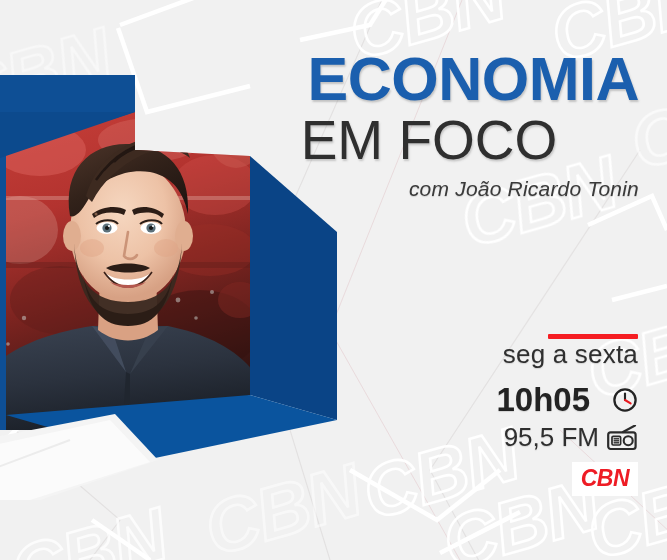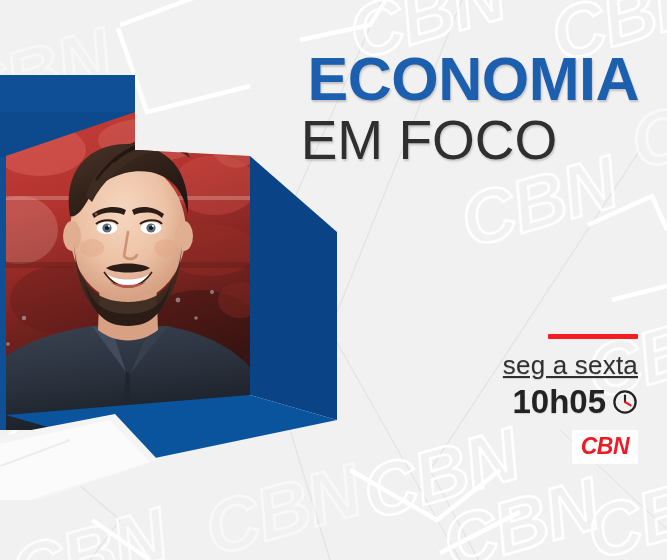--- a/index.html
+++ b/index.html
@@ -46,27 +46,26 @@
   }
 
   
   .info-block{
     position:absolute;right:29px;top:334px;text-align:right;width:300px;
   }
   .red-rule{
     width:90px;height:5px;background:#f51d22;margin:0 0 0 auto;border-radius:1px;
   }
   .i-days{
-    font-size:26px;color:#2f2f2f;margin-top:11px;letter-spacing:.2px;
+    font-size:26px;color:#2f2f2f;letter-spacing:.2px;
     text-shadow:0px 1px 1px rgba(140,140,140,.3);
-    text-decoration:underline;
   }
   .i-time{
-    font-size:33px;font-weight:bold;color:#232323;margin-top:2px;
-    display:flex;align-items:center;justify-content:flex-end;gap:6px;
+    font-size:33px;font-weight:bold;color:#232323;margin-top:11px;
+    display:flex;align-items:center;justify-content:flex-end;gap:22px;
     text-shadow:0px 1px 1px rgba(140,140,140,.3);
   }
   .i-freq{
     font-size:26px;color:#2f2f2f;margin-top:3px;
     display:flex;align-items:center;justify-content:flex-end;gap:7px;
     text-shadow:0px 1px 1px rgba(140,140,140,.3);
   }
   .icon-ico{display:inline-block;line-height:0;}
 
   .cbn-logo{
@@ -297,39 +296,54 @@
 
       <path d="M -10 438 L 115 414 L 158 460 L 40 500 L -10 500 Z" fill="#f4f4f4"></path>
       <path d="M -10 446 L 110 420 L 150 462 L 30 500 L -10 500 Z" fill="#fbfbfb"></path>
       <path d="M -10 470 L 70 440" stroke="#ececec" stroke-width="2" fill="none"></path>
     </svg>
   </div>
 
   <div class="title-block">
     <div class="t-economia">ECONOMIA</div>
     <div class="t-emfoco">EM FOCO</div>
+    <div class="t-com">com João Ricardo Tonin</div>
   </div>
 
   <div class="info-block">
 
     <div class="red-rule"></div>
 
     <div class="i-days">seg a sexta</div>
 
     <div class="i-time">
       <span>10h05</span>
       <span class="icon-ico">
         <svg width="26" height="26" viewBox="0 0 26 26">
           <circle cx="13" cy="13" r="10.6" fill="none" stroke="#232323" stroke-width="2.3"></circle>
           <line x1="13" y1="13" x2="13" y2="6.6" stroke="#232323" stroke-width="2.1" stroke-linecap="round"></line>
           <line x1="13" y1="13" x2="18.6" y2="16.4" stroke="#e8191f" stroke-width="2.1" stroke-linecap="round"></line>
         </svg>
       </span>
     </div>
 
+    <div class="i-freq">
+      <span>95,5 FM</span>
+      <span class="icon-ico">
+        <svg width="32" height="26" viewBox="0 0 32 26">
+          <line x1="17" y1="7" x2="29" y2="0.5" stroke="#2b2b2b" stroke-width="2.2" stroke-linecap="round"></line>
+          <rect x="2.2" y="7.4" width="27.4" height="16.6" rx="2.4" fill="none" stroke="#2b2b2b" stroke-width="2.2"></rect>
+          <rect x="6" y="11.4" width="8.6" height="8.6" rx="1.2" fill="none" stroke="#2b2b2b" stroke-width="1.7"></rect>
+          <line x1="7.6" y1="13.8" x2="13" y2="13.8" stroke="#2b2b2b" stroke-width="1.4"></line>
+          <line x1="7.6" y1="15.8" x2="13" y2="15.8" stroke="#2b2b2b" stroke-width="1.4"></line>
+          <line x1="7.6" y1="17.8" x2="13" y2="17.8" stroke="#2b2b2b" stroke-width="1.4"></line>
+          <circle cx="22.2" cy="15.7" r="4.5" fill="none" stroke="#2b2b2b" stroke-width="2.1"></circle>
+        </svg>
+      </span>
+    </div>
 
     <div class="cbn-logo">
       <span class="cbn-c">CBN</span>
     </div>
 
   </div>
 
 </div>
 
 </body></html>

